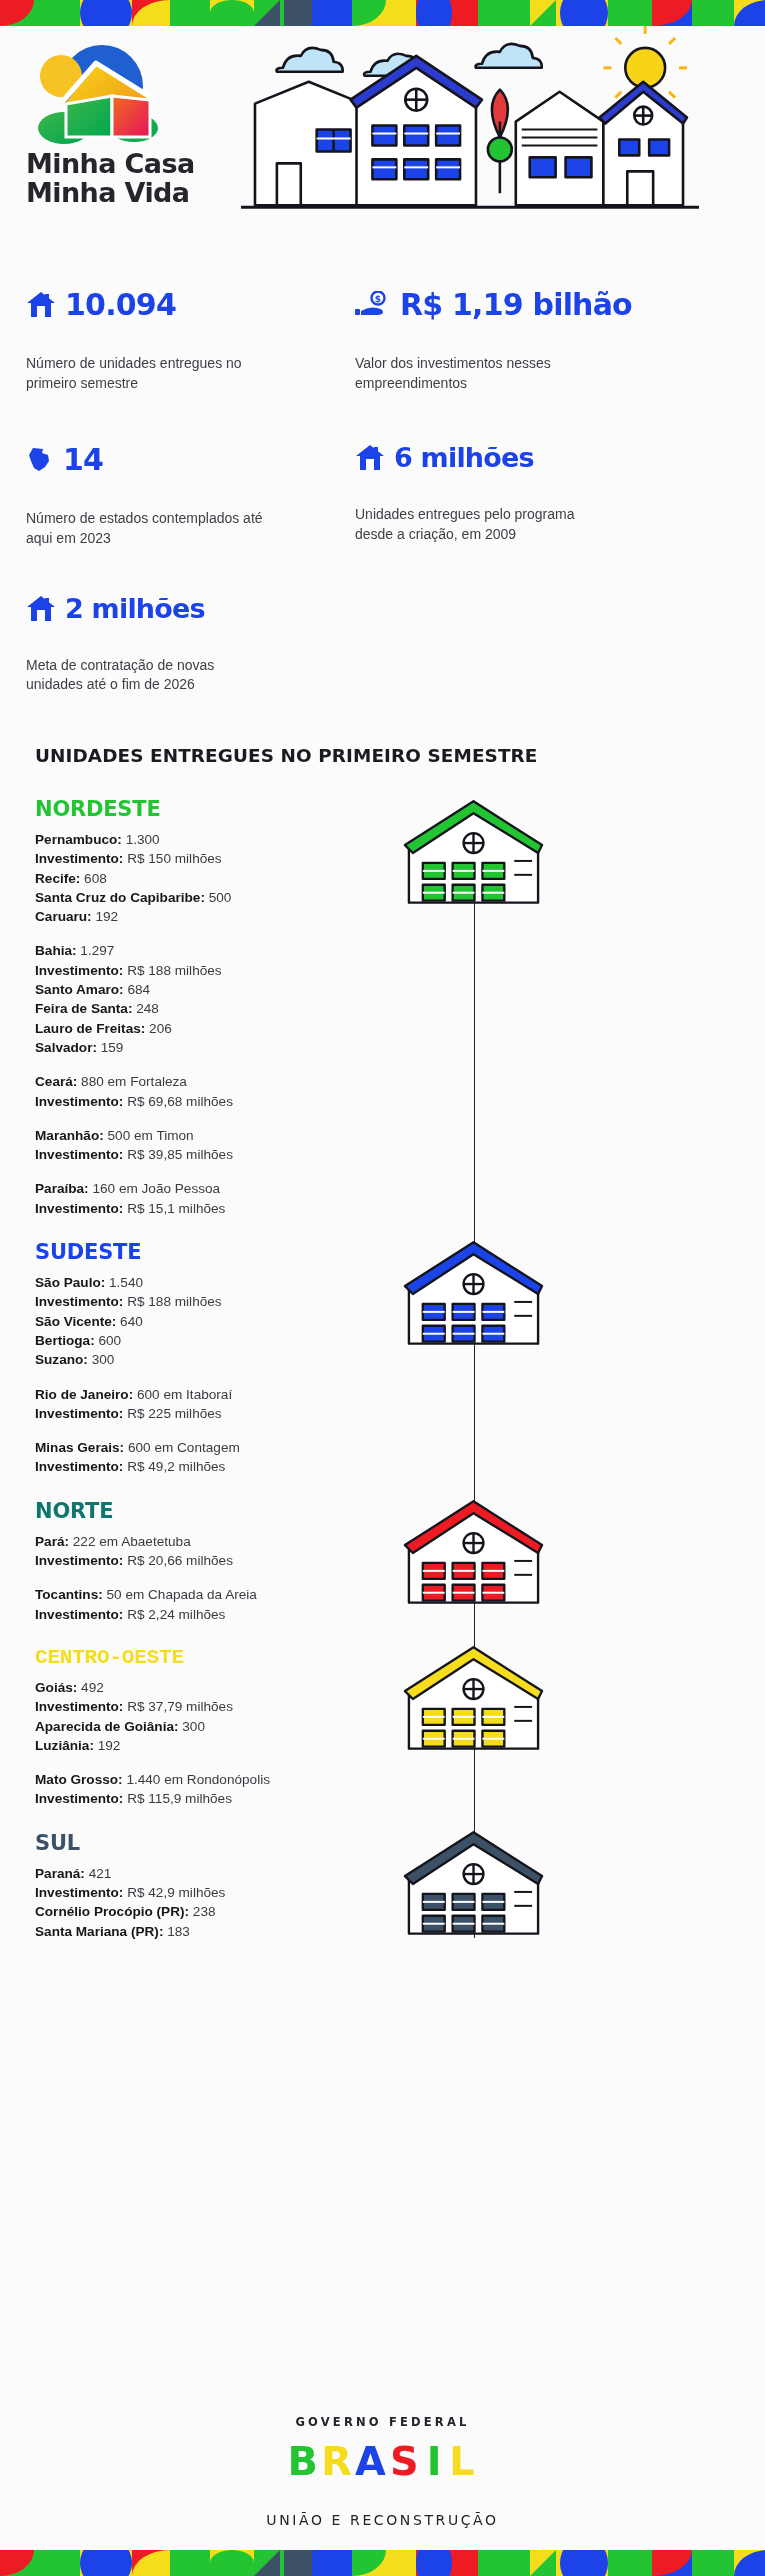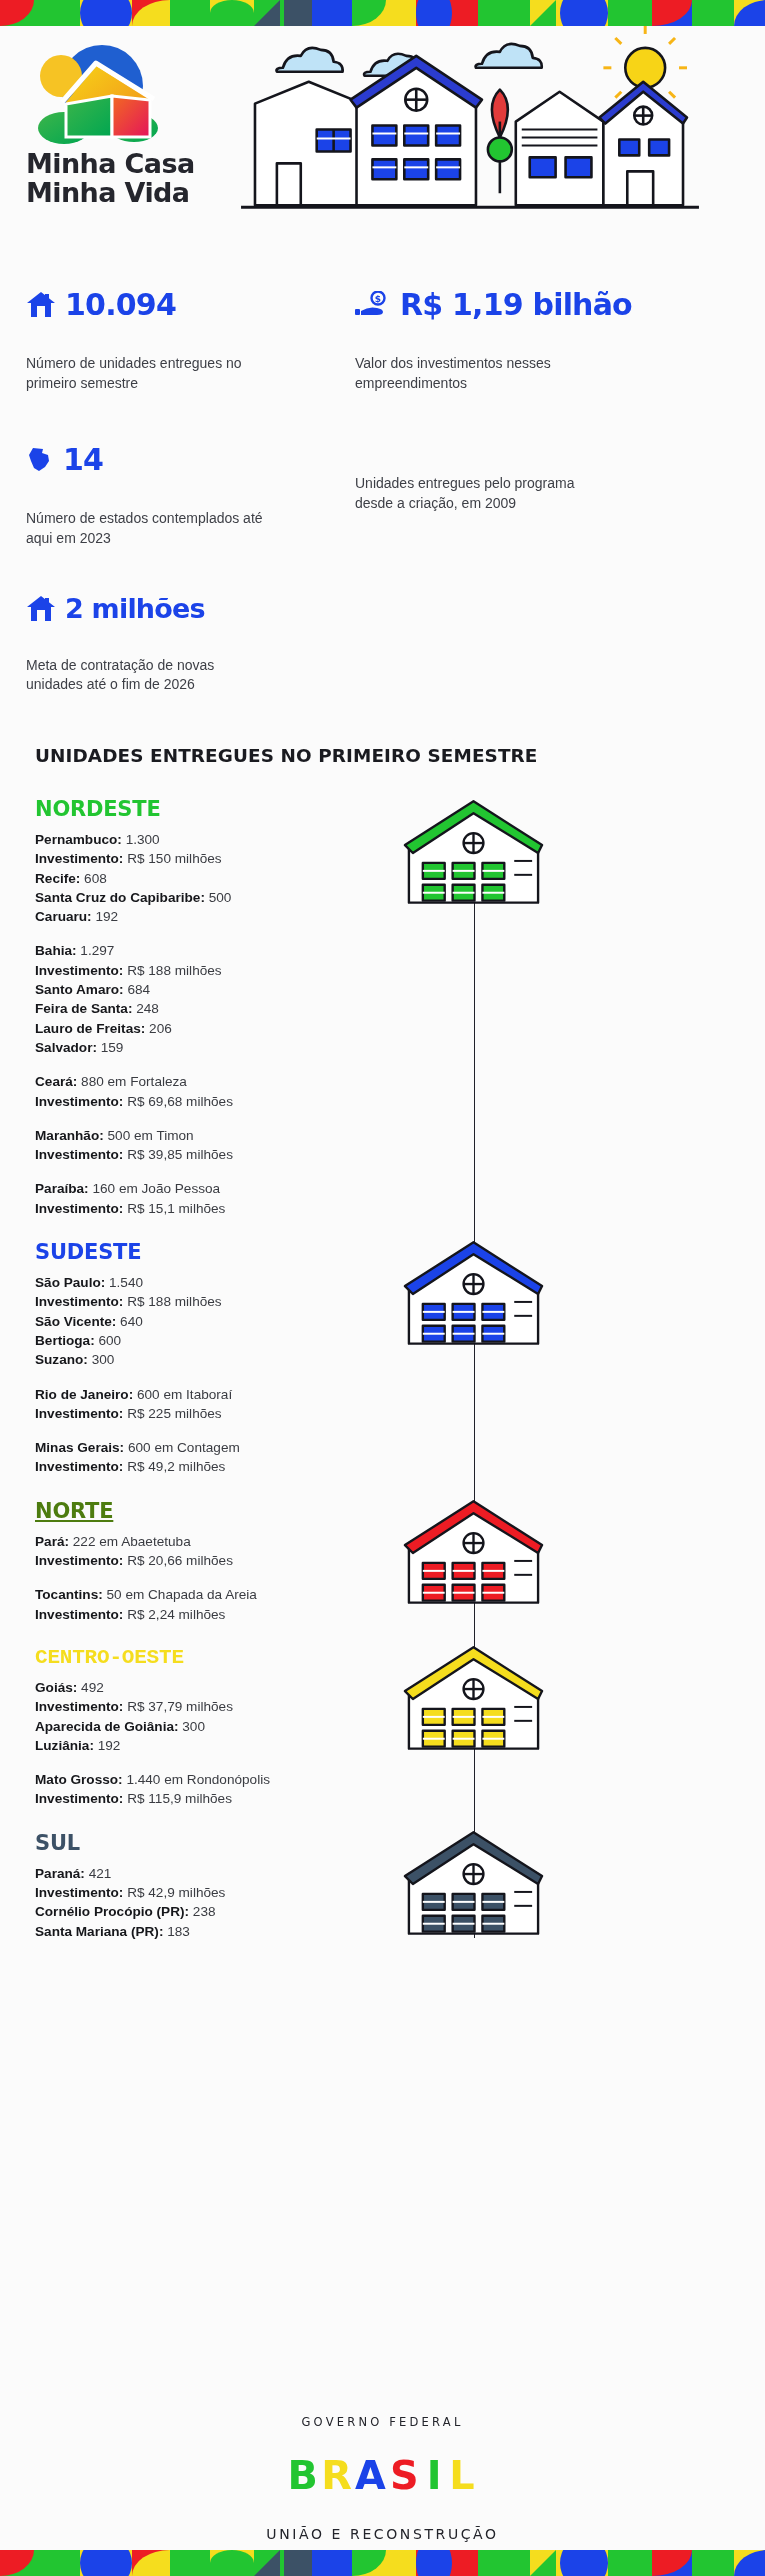--- a/index.html
+++ b/index.html
@@ -175,25 +175,25 @@
     width: 765px; height: 149px;
   }
   .gov-block {
     position: absolute;
     left: 50%; top: 14px;
     transform: translateX(-50%);
     text-align: center;
   }
   .gov-top {
     font-family: "DejaVu Sans", sans-serif;
-    font-weight: 400;
+    font-weight: 700;
     font-size: 11.5px;
     letter-spacing: 3.2px;
     color: #23242b;
-    margin-bottom: 20px;
+    margin-bottom: 6px;
   }
   .gov-bottom {
     font-family: "DejaVu Sans", sans-serif;
     font-weight: 400;
     font-size: 14px;
     letter-spacing: 2.6px;
     color: #23242b;
     margin-top: 19px;
   }
 </style>
@@ -403,20 +403,28 @@
       <div class="stat">
         <div class="stat-head">
           <svg class="stat-icon" width="28" height="27" viewBox="0 0 28 27">
             <path d="M7 2 L17 3 L16 7 L22 9 L23 15 L19 21 L13 25 L8 22 L5 15 L3 9 Z" fill="#1b43e8"></path>
           </svg>
           <div class="stat-value">14</div>
         </div>
         <div class="stat-desc">Número de estados contemplados até aqui em 2023</div>
       </div>
       <div class="stat">
+        <div class="stat-head">
+          <svg class="stat-icon" width="30" height="27" viewBox="0 0 30 27">
+            <path d="M15 1 L29 12 L25 12 L25 26 L5 26 L5 12 L1 12 Z" fill="#1b43e8"></path>
+            <rect x="19" y="3" width="4" height="6" fill="#1b43e8"></rect>
+            <rect x="11" y="15" width="8" height="11" fill="#fbfbfb"></rect>
+          </svg>
+          <div class="stat-value small">6 milhões</div>
+        </div>
         <div class="stat-desc">Unidades entregues pelo programa desde a criação, em 2009</div>
       </div>
     </div>
 
     <div class="gap-2"></div>
 
     <div class="stat-row">
       <div class="stat">
         <div class="stat-head">
           <svg class="stat-icon" width="30" height="27" viewBox="0 0 30 27">
@@ -476,21 +484,21 @@
         <div class="state-block">
           <div class="line"><b>Rio de Janeiro:</b><span class="v"> 600 em Itaboraí</span></div>
           <div class="line"><b>Investimento:</b><span class="v"> R$ 225 milhões</span></div>
         </div>
         <div class="state-block">
           <div class="line"><b>Minas Gerais:</b><span class="v"> 600 em Contagem</span></div>
           <div class="line"><b>Investimento:</b><span class="v"> R$ 49,2 milhões</span></div>
         </div>
       </div>
       <div class="region">
-        <div class="region-name" style="color: #4d7c0f; text-decoration: underline;">NORTE</div>
+        <div class="region-name" style="color: #0f766e;">NORTE</div>
         <div class="state-block">
           <div class="line"><b>Pará:</b><span class="v"> 222 em Abaetetuba</span></div>
           <div class="line"><b>Investimento:</b><span class="v"> R$ 20,66 milhões</span></div>
         </div>
         <div class="state-block">
           <div class="line"><b>Tocantins:</b><span class="v"> 50 em Chapada da Areia</span></div>
           <div class="line"><b>Investimento:</b><span class="v"> R$ 2,24 milhões</span></div>
         </div>
       </div>
       <div class="region">

